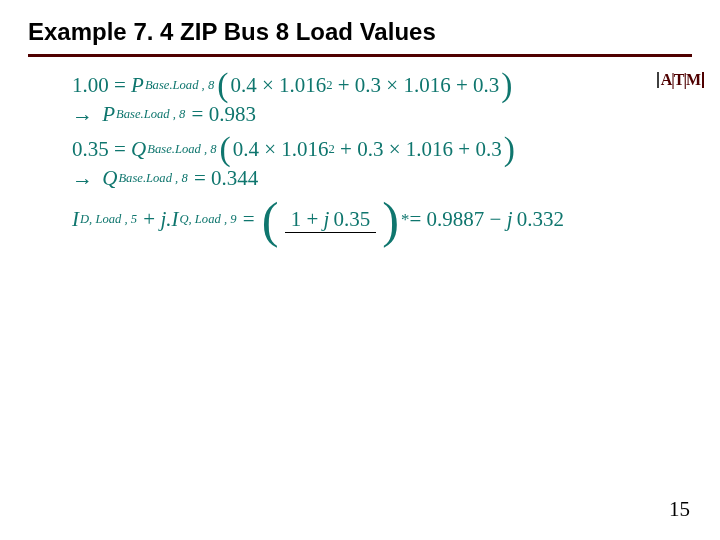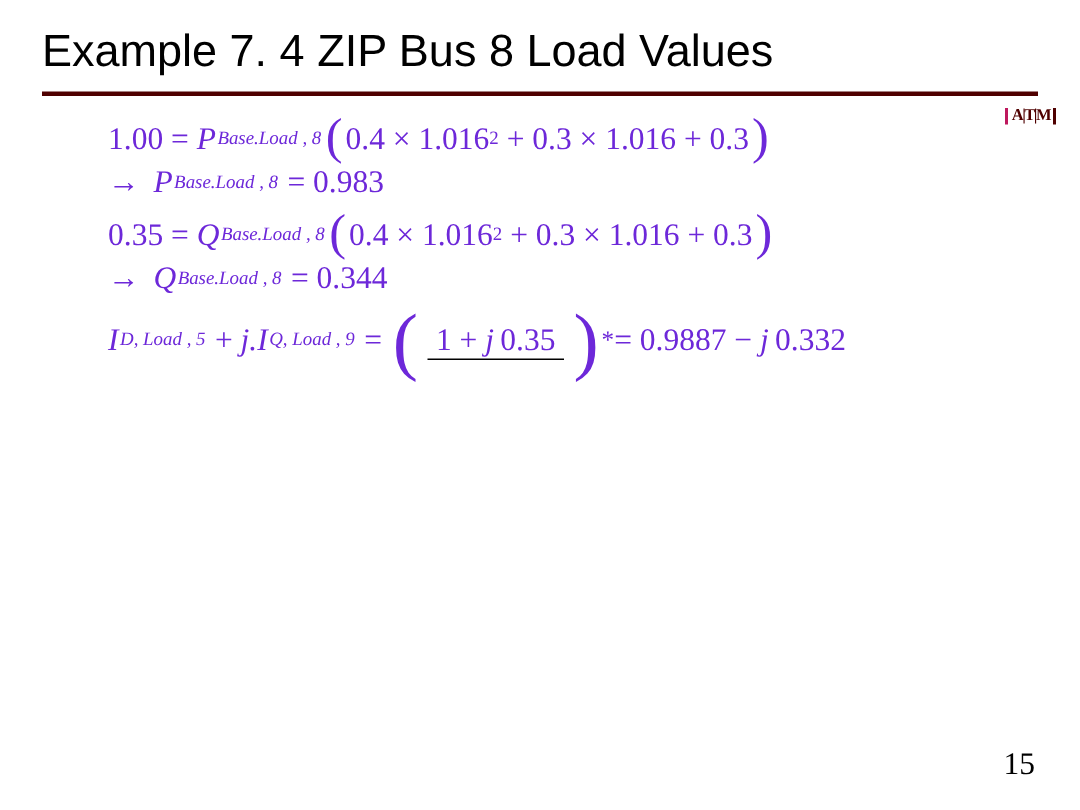--- a/index.html
+++ b/index.html
@@ -15,63 +15,63 @@
   }
   .slide {
     box-sizing: border-box;
     width: 720px;
     height: 540px;
     padding: 18px 28px 0 28px;
     position: relative;
   }
   .title {
     font-family: Arial, Helvetica, sans-serif;
-    font-weight: 400;
-    font-size: 30px;
+    font-weight: 700;
+    font-size: 24px;
     line-height: 1.15;
     margin: 0 0 8px 0;
   }
   .rule {
     border: 0;
     border-top: 3px solid #4f0000;
     margin: 0 0 14px 0;
   }
   .logo {
     position: absolute;
     right: 16px;
     top: 72px;
     display: flex;
     flex-direction: column;
     align-items: center;
     line-height: 1;
   }
   .logo-atm {
     font-family: Georgia, "Times New Roman", serif;
     font-weight: 900;
-    font-size: 11px;
+    font-size: 16px;
     letter-spacing: -1px;
     color: #4f0000;
     padding: 0 2px;
-    border-left: 2px solid #be185d;
+    border-left: 2px solid #404040;
     border-right: 2px solid #4f0000;
   }
   .bullets {
     margin: 18px 0 0 0;
     padding: 0 18px 0 26px;
     list-style: disc;
     font-size: 24px;
     line-height: 1.3;
   }
   .bullets > li { padding-left: 16px; }
   .math-block {
     margin: 16px 0 0 44px;
     font-family: "Times New Roman", Times, serif;
     font-style: italic;
     font-size: 21px;
-    color: #6d28d9;
+    color: #0f766e;
   }
   .math-line {
     display: flex;
     align-items: center;
     flex-wrap: nowrap;
     white-space: nowrap;
     margin: 4px 0;
   }
   .up { font-style: normal; }
   .sub {

